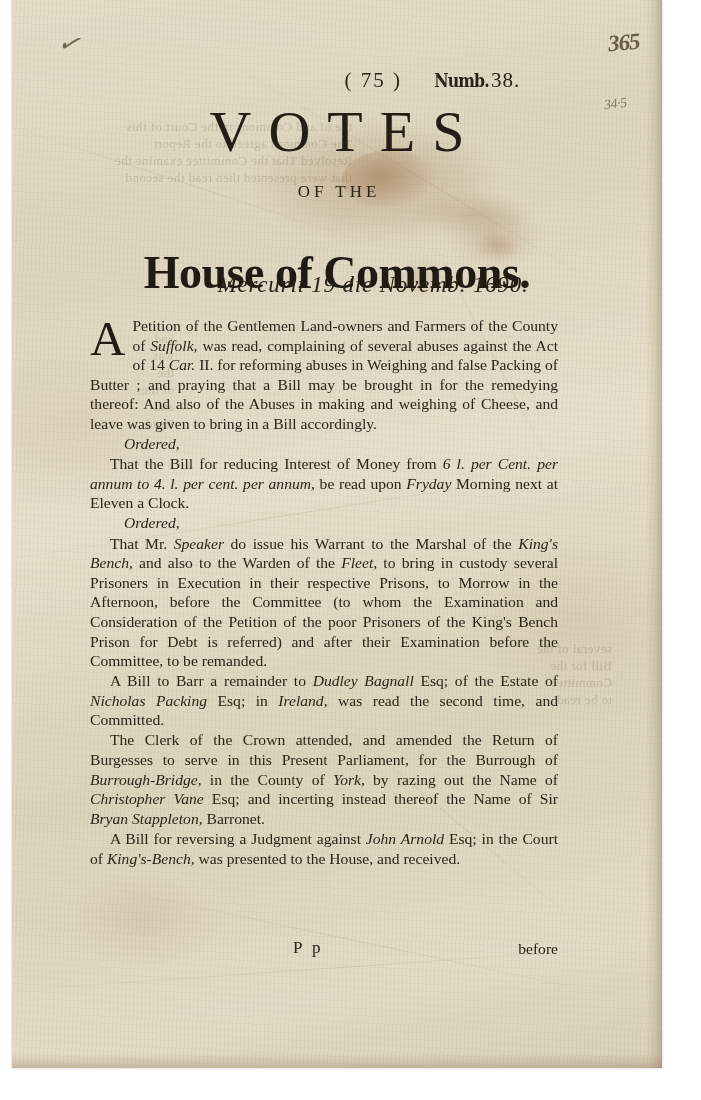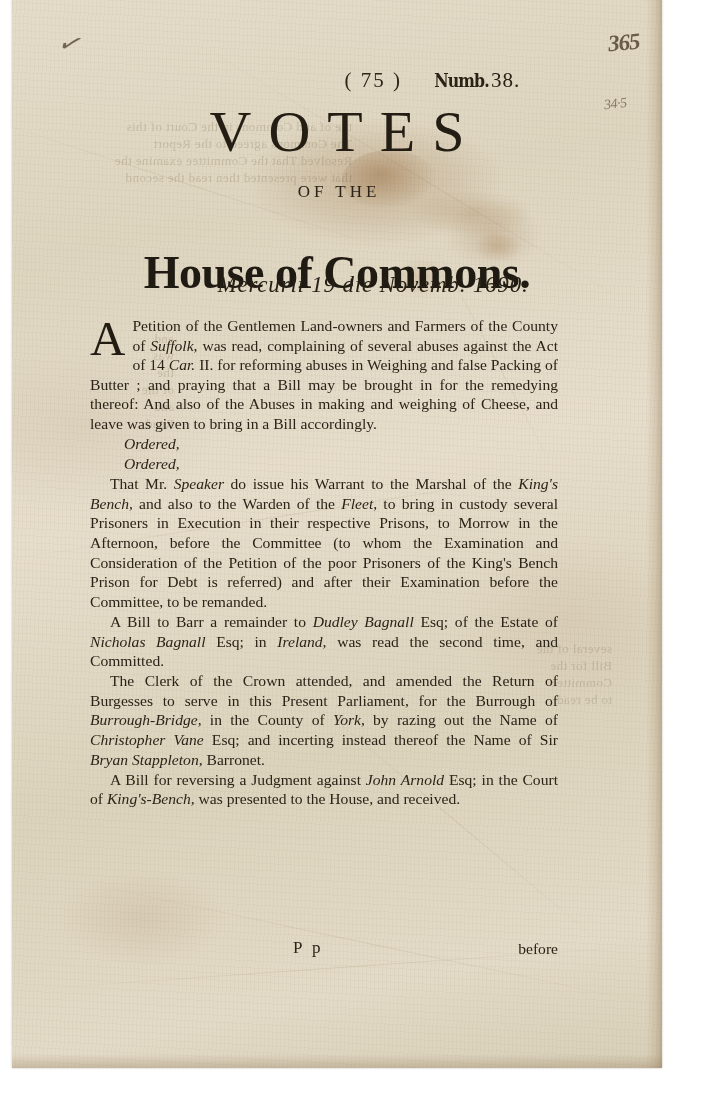--- a/index.html
+++ b/index.html
@@ -348,26 +348,27 @@
       <div class="title-ofthe">OF THE</div>
       <div class="title-house">House of Commons.</div>
       <div class="title-date">Mercurii 19 die Novemb. 1690.</div>
 
       <div id="body-block">
 
         <p class="dropcap-para"><span class="dropcap">A</span><span>Petition of the Gentlemen Land-owners and Farmers of the County of <span class="it">Suffolk</span>, was read, complaining of several abuses against the Act of 14 <span class="it">Car.</span> II. for reforming abuses in Weighing and false Packing of Butter ; and praying that a Bill may be brought in for the remedying thereof: And also of the Abuses in making and weighing of Cheese, and leave was given to bring in a Bill accordingly.</span></p>
 
         <p class="ordered">Ordered,</p>
 
+        <p class="para">That the Bill for reducing Interest of Money from <span class="it">6 l. per Cent.</span> <span class="it">per annum to 4. l. per cent. per annum,</span> be read upon <span class="it">Fryday</span> Morning next at Eleven a Clock.</p>
 
         <p class="ordered">Ordered,</p>
 
         <p class="para">That Mr. <span class="it">Speaker</span> do issue his Warrant to the Marshal of the <span class="it"><span class="it">King's Bench</span>,</span> and also to the Warden of the <span class="it">Fleet</span>, to bring in custody several Prisoners in Execution in their respective Prisons, to Morrow in the Afternoon, before the Committee (to whom the Examination and Consideration of the Petition of the poor Prisoners of the King's Bench Prison for Debt is referred) and after their Examination before the Committee, to be remanded.</p>
 
-        <p class="para">A Bill to Barr a remainder to <span class="it">Dudley Bagnall</span> Esq; of the Estate of <span class="it">Nicholas Bagnall</span> Esq; in <span class="it">Ireland,</span> was read the second time, and Committed.</p>
+        <p class="para">A Bill to Barr a remainder to <span class="it">Dudley Bagnall</span> Esq; of the Estate of <span class="it">Nicholas Packing</span> Esq; in <span class="it">Ireland,</span> was read the second time, and Committed.</p>
 
 
         <p class="para">The Clerk of the Crown attended, and amended the Return of Burgesses to serve in this Present Parliament, for the Burrough of <span class="it">Burrough-Bridge,</span> in the County of <span class="it">York</span>, by razing out the Name of <span class="it">Christopher Vane</span> Esq; and incerting instead thereof the Name of Sir <span class="it">Bryan Stappleton</span>, Barronet.</p>
 
         <p class="para">A Bill for reversing a Judgment against <span class="it">John Arnold</span> Esq; in the Court of <span class="it">King's-Bench,</span> was presented to the House, and received.</p>
 
 
       </div>
 
       <div class="footline">

